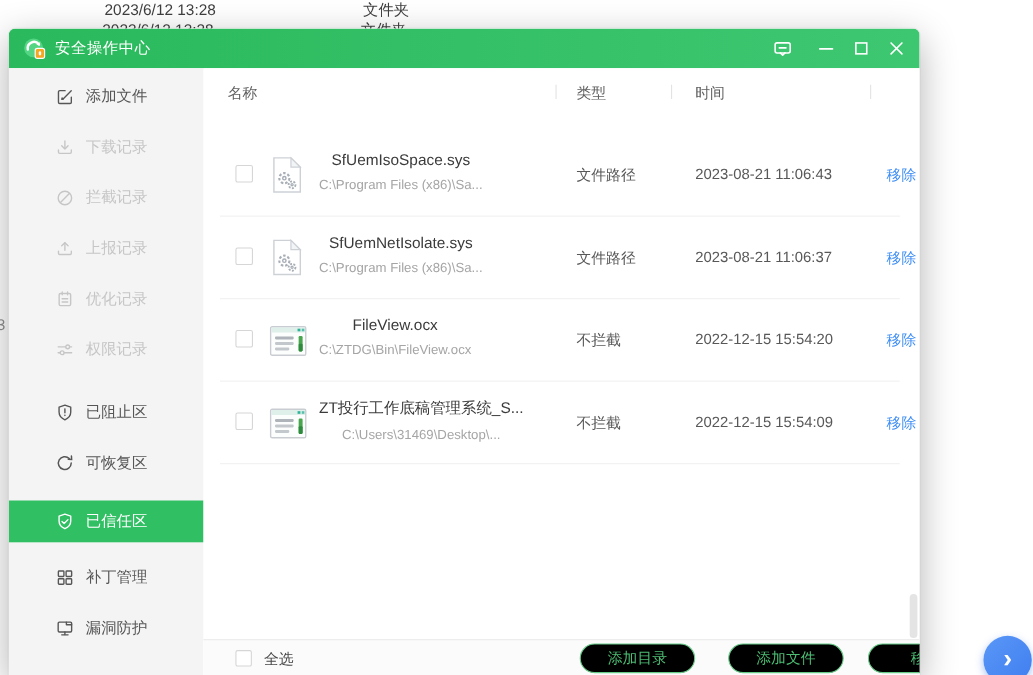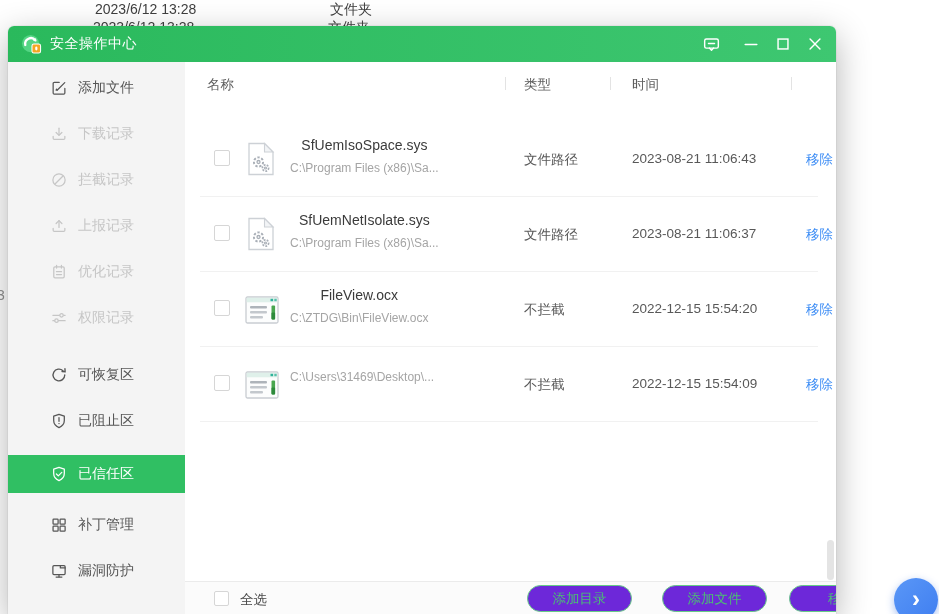--- a/index.html
+++ b/index.html
@@ -63,21 +63,21 @@
   .scroll-thumb{position:absolute;right:2px;top:478px;width:7px;height:40px;
     background:#e4e4e4;border-radius:4px;cursor:pointer;}
 
   
   .footer{position:absolute;left:0;right:0;top:519px;height:40px;background:#fbfbfb;
     border-top:1px solid #ebebeb;}
   .footer .cb2{position:absolute;left:29px;top:9px;width:15px;height:15px;border:1px solid #d6d6d6;
     border-radius:2px;background:#ffffff;box-sizing:border-box;cursor:pointer;}
   .footer .sel-label{position:absolute;left:55px;top:9px;font-size:13.5px;color:#4a4a4a;}
   .pill{position:absolute;top:3px;width:105px;height:27px;border:1px solid #67cb88;border-radius:14px;
-    background:#6d28d9;color:#4cbe74;font-size:13.5px;display:flex;align-items:center;justify-content:center;
+    background:#000000;color:#4cbe74;font-size:13.5px;display:flex;align-items:center;justify-content:center;
     box-sizing:border-box;cursor:pointer;font-family:inherit;}
   .b-adddir{left:342px;} .b-addfile{left:477px;} .b-remove{left:604px;}
 
   
   .fab{position:absolute;left:894px;top:578px;width:44px;height:44px;border-radius:50%;
     background:linear-gradient(135deg,#5a97f7,#3f7ef0);z-index:30;display:flex;align-items:center;
     justify-content:center;color:#ffffff;font-size:24px;font-weight:bold;cursor:pointer;
     box-shadow:0 3px 8px rgba(40,100,220,.4);}
   .fab span{margin-top:-3px;}
   svg{display:block;}
@@ -203,37 +203,37 @@
                 <circle cx="7.2" cy="13" r="1.9" fill="#f4f4f4"></circle>
             </svg>
           </span>
           <span class="s-label">权限记录</span>
         </div>
 
         <div class="s-gap"></div>
 
         <div class="s-item">
           <span class="s-ico">
+            <svg width="18" height="18" viewBox="0 0 20 20" fill="none" stroke-width="1.4" stroke-linecap="round" stroke-linejoin="round">
+              <path d="M10 2.6l5.9 2v4.9c0 3.9-2.4 6.3-5.9 7.9-3.5-1.6-5.9-4-5.9-7.9V4.6z"></path>
+              <path d="M10 6.3v4"></path>
+                <circle cx="10" cy="12.9" r="0.8" fill="currentColor" stroke="none"></circle>
+            </svg>
+          </span>
+          <span class="s-label">已阻止区</span>
+        </div>
+
+        <div class="s-item">
+          <span class="s-ico">
             <svg width="18" height="18" viewBox="0 0 20 20" fill="none" stroke-width="1.5" stroke-linecap="round">
               <path d="M16.4 10a6.5 6.5 0 1 1-2-4.7"></path>
                 <path d="M16.6 2.9l.2 3.4-3.4-.2"></path>
             </svg>
           </span>
           <span class="s-label">可恢复区</span>
-        </div>
-
-        <div class="s-item">
-          <span class="s-ico">
-            <svg width="18" height="18" viewBox="0 0 20 20" fill="none" stroke-width="1.4" stroke-linecap="round" stroke-linejoin="round">
-              <path d="M10 2.6l5.9 2v4.9c0 3.9-2.4 6.3-5.9 7.9-3.5-1.6-5.9-4-5.9-7.9V4.6z"></path>
-              <path d="M10 6.3v4"></path>
-                <circle cx="10" cy="12.9" r="0.8" fill="currentColor" stroke="none"></circle>
-            </svg>
-          </span>
-          <span class="s-label">已阻止区</span>
         </div>
 
         <div class="s-item active">
           <span class="s-ico">
             <svg width="18" height="18" viewBox="0 0 20 20" fill="none" stroke-width="1.4" stroke-linecap="round" stroke-linejoin="round">
               <path d="M10 2.6l5.9 2v4.9c0 3.9-2.4 6.3-5.9 7.9-3.5-1.6-5.9-4-5.9-7.9V4.6z"></path>
               <path d="M7.1 10l2.1 2.1 3.9-3.9"></path>
             </svg>
           </span>
           <span class="s-label">已信任区</span>
@@ -360,20 +360,21 @@
                 <rect x="25.5" y="2.8" width="2.6" height="2.4" fill="#2fb39b"></rect>
                 <rect x="29.3" y="2.8" width="2.4" height="2.4" fill="#57c0ac"></rect>
                 <rect x="5" y="10" width="17" height="2.6" rx="1" fill="#aeb4ba"></rect>
                 <rect x="5" y="15" width="17" height="2.6" rx="1" fill="#c3c8cd"></rect>
                 <rect x="5" y="20" width="13" height="2.6" rx="1" fill="#c3c8cd"></rect>
                 <rect x="26.5" y="9.5" width="3.6" height="14" rx="1" fill="#49a64f"></rect>
                 <rect x="26.5" y="16.5" width="3.6" height="7" rx="1" fill="#2e8a3c"></rect>
               </svg>
             </span>
             <div class="nameblock">
+              <div class="f-name">ZT投行工作底稿管理系统_S...</div>
               <div class="f-path">C:\Users\31469\Desktop\...</div>
             </div>
             <span class="c-type">不拦截</span>
             <span class="c-time">2022-12-15 15:54:09</span>
             <span class="c-actions">
               <a class="lnk">移除</a>
               <a class="lnk">查看详情</a>
             </span>
           </div>
         </div>

